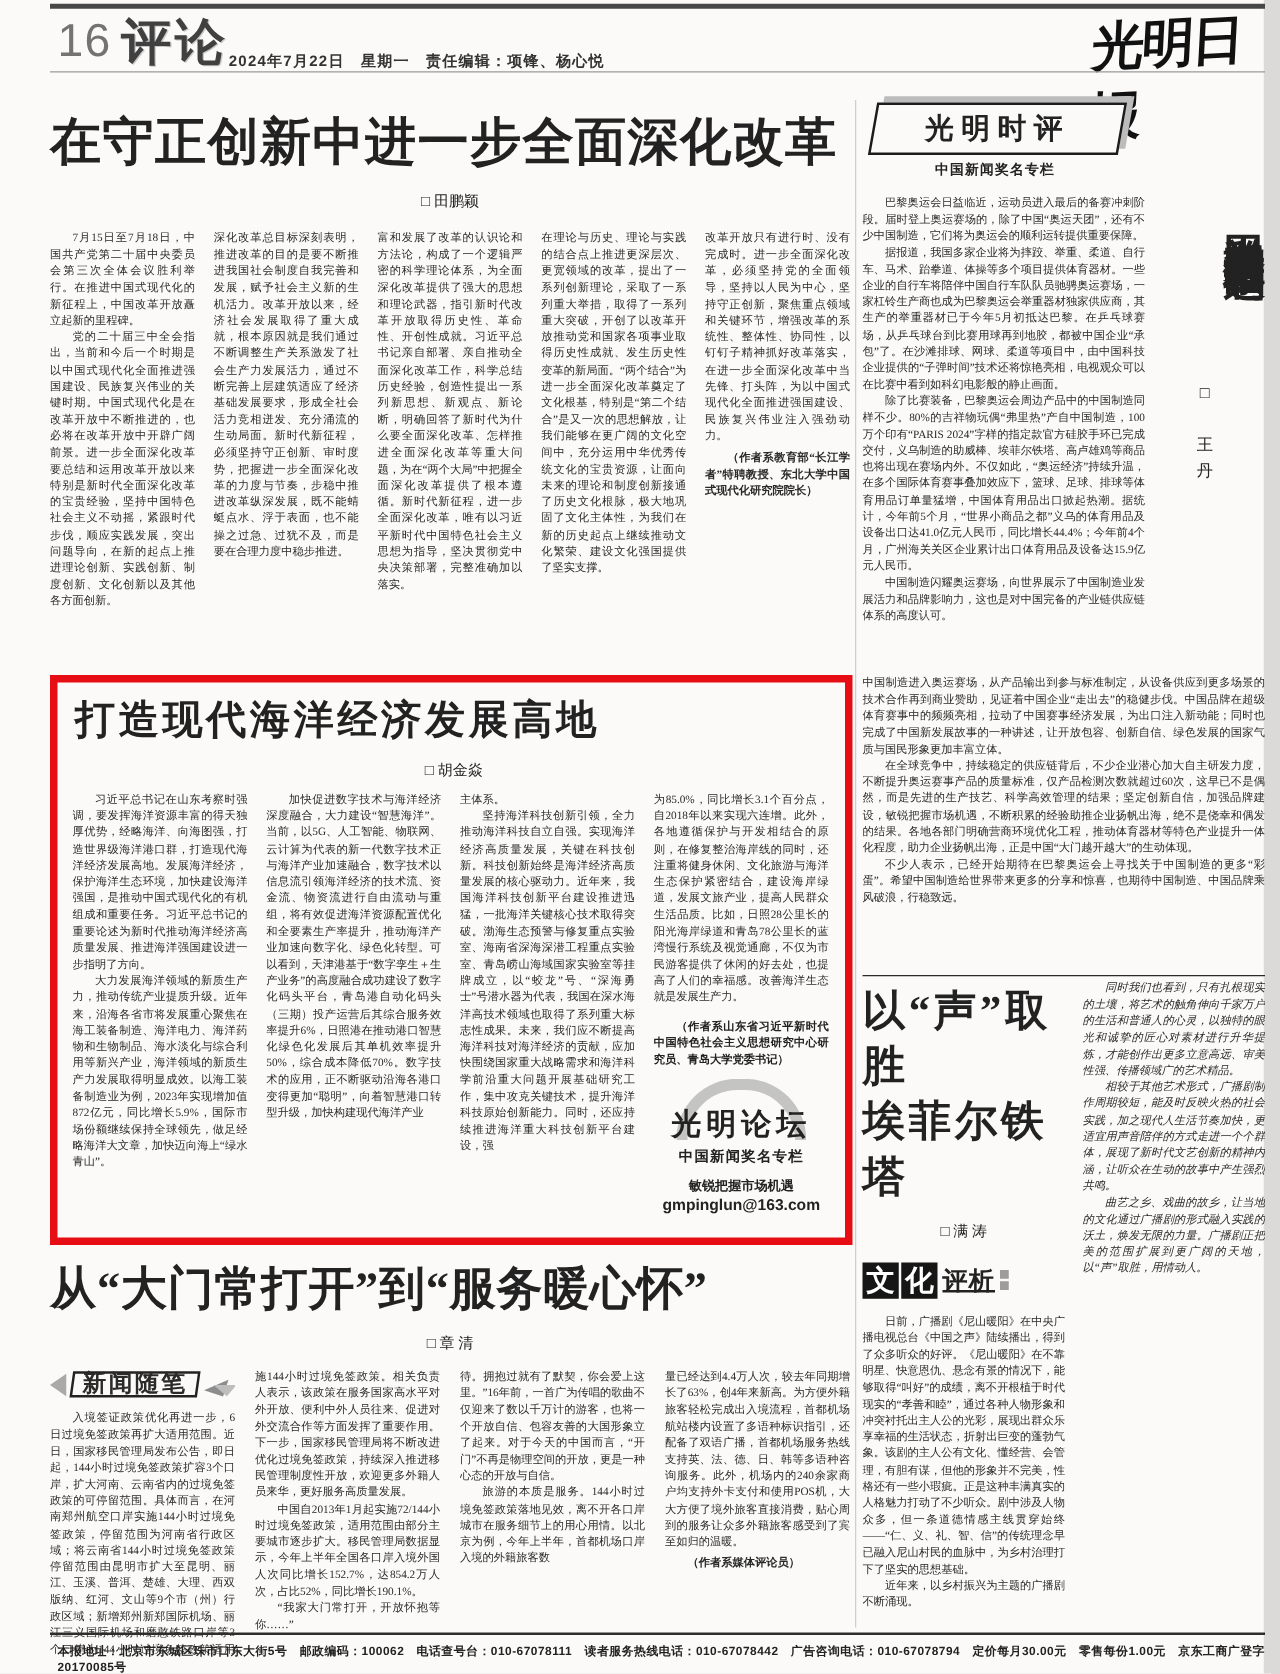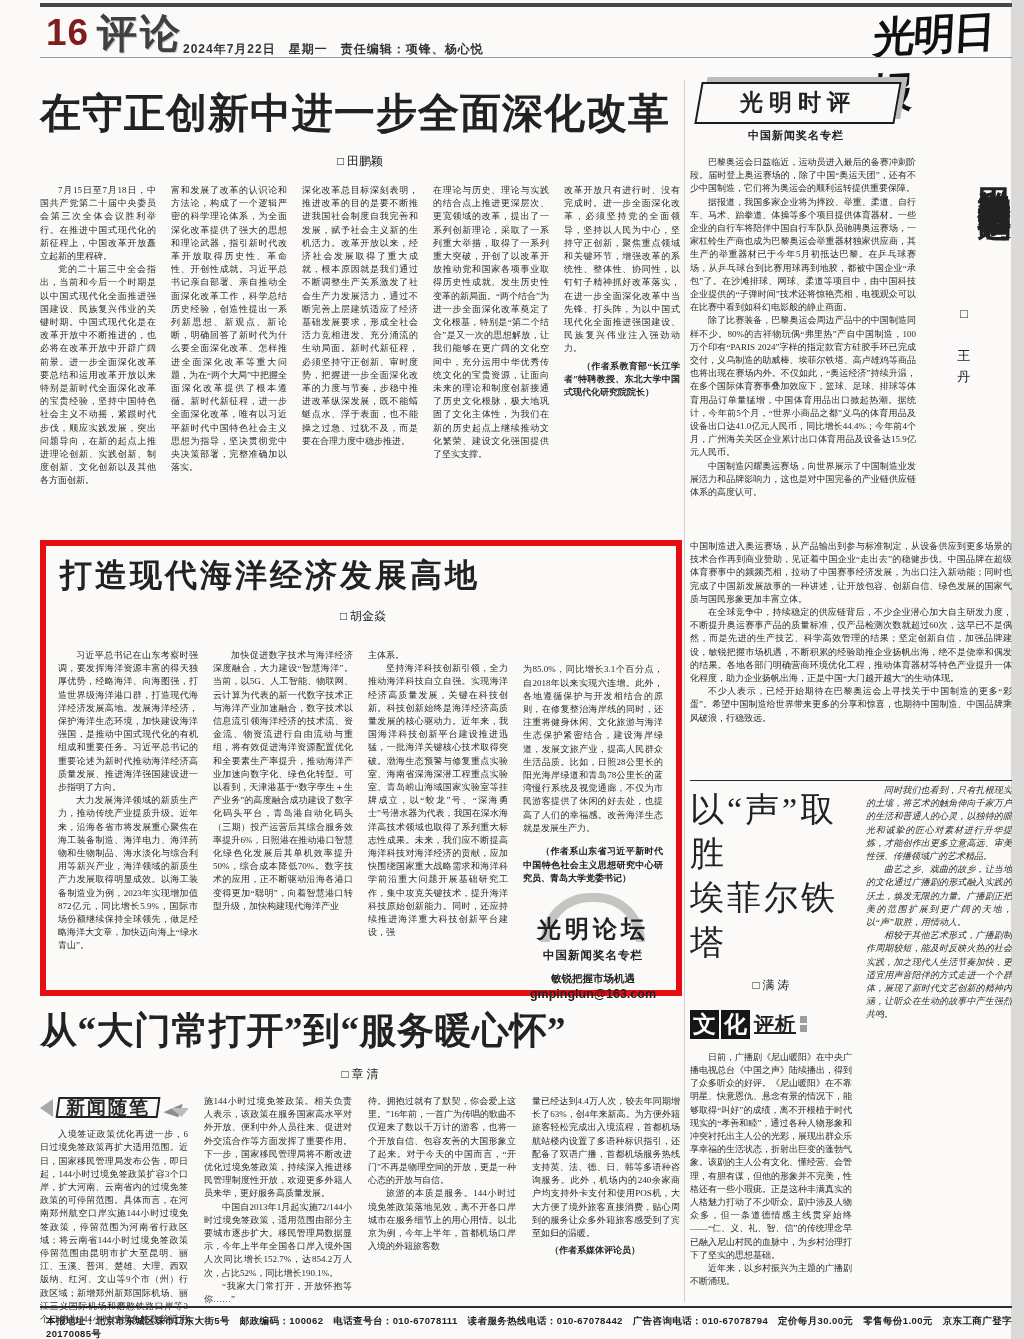--- a/index.html
+++ b/index.html
@@ -2,21 +2,21 @@
 <html><head>
 <meta charset="utf-8">
 <style>
   html,body{margin:0;padding:0;background:#e9e7e4;}
   .page{position:relative;width:1024px;height:1339px;background:#fbfaf8;overflow:hidden;
         font-family:"Liberation Serif","DejaVu Serif",serif;color:#222;}
   .scan-strip{position:absolute;right:0;top:0;width:13px;height:1339px;background:#dbdad8;}
   
   .topbar{position:absolute;left:40px;top:3px;width:972px;height:4px;background:#474747;}
   .page-num{position:absolute;left:46px;top:12px;font-family:"Liberation Sans",sans-serif;
-            font-size:37px;font-weight:bold;color:#7f1d1d;letter-spacing:1px;text-align:center;}
+            font-size:37px;font-weight:normal;color:#737373;letter-spacing:1px;text-align:center;}
   .section-title{position:absolute;left:97px;top:6px;font-size:40px;font-weight:bold;color:#404040;
             letter-spacing:3px;text-shadow:1px 1px 0 #c9c9c9;}
   .dateline{position:absolute;left:183px;top:41px;font-family:"Liberation Sans",sans-serif;
             font-size:12px;font-weight:bold;color:#333;letter-spacing:1px;}
   .masthead{position:absolute;left:872px;top:6px;font-size:42px;font-weight:bold;color:#111;
             transform:rotate(-3deg) skewX(-6deg);letter-spacing:-2px;}
   .header-rule{position:absolute;left:40px;top:57px;width:972px;height:1px;background:#9a9a9a;}
   .v-divider{position:absolute;left:684px;top:80px;width:1px;height:1222px;background:#cfcecb;}
   
   .cols{display:flex;}
@@ -29,21 +29,21 @@
   .reform{position:absolute;left:40px;top:86px;width:640px;}
   .reform h1{margin:0;font-size:41px;font-weight:bold;letter-spacing:1px;white-space:nowrap;}
   .reform .byline{margin-top:12px;}
   .reform .cols{margin-top:14px;gap:15px;height:368px;}
   .reform .coltext{width:116px;flex:none;height:368px;}
   
   .ocean{position:absolute;left:40px;top:540px;width:608px;height:430px;border:6px solid #e60e14;
          background:#fbfaf8;padding:6px 10px 8px 12px;}
   .ocean h2{margin:2px 0 0 2px;font-size:32px;font-weight:bold;letter-spacing:3px;white-space:nowrap;}
   .ocean .byline{margin-top:10px;margin-left:2px;}
-  .ocean .cols{margin-top:24px;gap:15px;height:352px;align-items:flex-end;}
+  .ocean .cols{margin-top:8px;gap:15px;height:352px;}
   .ocean .coltext{width:140px;flex:none;height:352px;}
   .ocean .col4{width:140px;flex:none;display:flex;flex-direction:column;}
   .ocean .col4 .coltext{height:178px;}
   .forum-badge{position:relative;text-align:center;margin-top:12px;}
   .forum-badge .arc{position:absolute;left:50%;top:-4px;transform:translateX(-50%);
         width:86px;height:40px;border:9px solid #c4c4c3;border-bottom:none;border-radius:86px 86px 0 0;}
   .fb-title{position:relative;font-size:24px;font-weight:bold;letter-spacing:4px;margin-top:16px;}
   .fb-sub{font-size:11.5px;font-weight:bold;letter-spacing:1px;margin-top:3px;}
   .fb-note{font-size:10.5px;font-weight:bold;margin-top:9px;font-family:"Liberation Sans",sans-serif;}
   .fb-email{font-size:12.5px;font-weight:bold;font-family:"Liberation Sans",sans-serif;margin-top:1px;}
@@ -57,21 +57,21 @@
   .oly-text{width:226px;flex:none;height:360px;}
   .oly-head{flex:1;display:flex;justify-content:flex-end;}
   .oly-author{writing-mode:vertical-rl;font-size:13px;letter-spacing:8px;margin:150px 4px 0 0;color:#222;}
   .oly-title{writing-mode:vertical-rl;font-size:34px;font-weight:bold;line-height:1.05;
              letter-spacing:2px;margin-top:4px;height:372px;}
   .oly-bottom{margin-top:8px;height:230px;width:322px;}
   .oly-divider{margin-top:10px;border-top:1.5px solid #2a2a2a;width:322px;}
   
   .voice{position:absolute;left:690px;top:784px;width:322px;height:520px;display:flex;gap:14px;}
   .voice-left{width:162px;flex:none;}
-  .voice-left h2{margin:4px 0 0 0;font-size:34px;font-weight:normal;letter-spacing:3px;line-height:1.3;}
+  .voice-left h2{margin:4px 0 0 0;font-size:34px;font-weight:bold;letter-spacing:3px;line-height:1.3;}
   .voice-left .byline{margin-top:12px;}
   .culture-badge{display:flex;align-items:center;margin-top:16px;}
   .cb-block{width:29px;height:29px;background:#161616;color:#fff;font-size:23px;font-weight:bold;
             display:flex;align-items:center;justify-content:center;margin-right:2px;}
   .cb-rest{font-size:20px;font-weight:bold;letter-spacing:1px;margin-left:2px;text-decoration:underline;}
   .cb-deco{display:flex;flex-direction:column;gap:2px;margin-left:4px;}
   .cb-deco span{width:7px;height:7px;background:#9d9d9d;display:block;}
   .voice-left .coltext{margin-top:12px;height:300px;}
   .voice-right{flex:1;height:518px;font-style:italic;}
   
@@ -110,24 +110,24 @@
 
   <section class="reform">
     <h1>在守正创新中进一步全面深化改革</h1>
     <div class="byline">□ 田鹏颖</div>
     <div class="cols">
       <div class="coltext">
           <p>7月15日至7月18日，中国共产党第二十届中央委员会第三次全体会议胜利举行。在推进中国式现代化的新征程上，中国改革开放矗立起新的里程碑。</p>
           <p>党的二十届三中全会指出，当前和今后一个时期是以中国式现代化全面推进强国建设、民族复兴伟业的关键时期。中国式现代化是在改革开放中不断推进的，也必将在改革开放中开辟广阔前景。进一步全面深化改革要总结和运用改革开放以来特别是新时代全面深化改革的宝贵经验，坚持中国特色社会主义不动摇，紧跟时代步伐，顺应实践发展，突出问题导向，在新的起点上推进理论创新、实践创新、制度创新、文化创新以及其他各方面创新。</p>
         </div>
       <div class="coltext">
+          <p class="ni">深化改革总目标深刻表明，推进改革的目的是要不断推进我国社会制度自我完善和发展，赋予社会主义新的生机活力。改革开放以来，经济社会发展取得了重大成就，根本原因就是我们通过不断调整生产关系激发了社会生产力发展活力，通过不断完善上层建筑适应了经济基础发展要求，形成全社会活力竞相迸发、充分涌流的生动局面。新时代新征程，必须坚持守正创新、审时度势，把握进一步全面深化改革的力度与节奏，步稳中推进改革纵深发展，既不能蜻蜓点水、浮于表面，也不能操之过急、过犹不及，而是要在合理力度中稳步推进。</p>
+        </div>
+      <div class="coltext">
           <p class="ni">富和发展了改革的认识论和方法论，构成了一个逻辑严密的科学理论体系，为全面深化改革提供了强大的思想和理论武器，指引新时代改革开放取得历史性、革命性、开创性成就。习近平总书记亲自部署、亲自推动全面深化改革工作，科学总结历史经验，创造性提出一系列新思想、新观点、新论断，明确回答了新时代为什么要全面深化改革、怎样推进全面深化改革等重大问题，为在“两个大局”中把握全面深化改革提供了根本遵循。新时代新征程，进一步全面深化改革，唯有以习近平新时代中国特色社会主义思想为指导，坚决贯彻党中央决策部署，完整准确加以落实。</p>
-        </div>
-      <div class="coltext">
-          <p class="ni">深化改革总目标深刻表明，推进改革的目的是要不断推进我国社会制度自我完善和发展，赋予社会主义新的生机活力。改革开放以来，经济社会发展取得了重大成就，根本原因就是我们通过不断调整生产关系激发了社会生产力发展活力，通过不断完善上层建筑适应了经济基础发展要求，形成全社会活力竞相迸发、充分涌流的生动局面。新时代新征程，必须坚持守正创新、审时度势，把握进一步全面深化改革的力度与节奏，步稳中推进改革纵深发展，既不能蜻蜓点水、浮于表面，也不能操之过急、过犹不及，而是要在合理力度中稳步推进。</p>
         </div>
       <div class="coltext">
           <p class="ni">在理论与历史、理论与实践的结合点上推进更深层次、更宽领域的改革，提出了一系列创新理论，采取了一系列重大举措，取得了一系列重大突破，开创了以改革开放推动党和国家各项事业取得历史性成就、发生历史性变革的新局面。“两个结合”为进一步全面深化改革奠定了文化根基，特别是“第二个结合”是又一次的思想解放，让我们能够在更广阔的文化空间中，充分运用中华优秀传统文化的宝贵资源，让面向未来的理论和制度创新接通了历史文化根脉，极大地巩固了文化主体性，为我们在新的历史起点上继续推动文化繁荣、建设文化强国提供了坚实支撑。</p>
         </div>
       <div class="coltext">
         <div>
             <p class="ni">改革开放只有进行时、没有完成时。进一步全面深化改革，必须坚持党的全面领导，坚持以人民为中心，坚持守正创新，聚焦重点领域和关键环节，增强改革的系统性、整体性、协同性，以钉钉子精神抓好改革落实，在进一步全面深化改革中当先锋、打头阵，为以中国式现代化全面推进强国建设、民族复兴伟业注入强劲动力。</p>
           </div>
         <div class="attr">（作者系教育部“长江学者”特聘教授、东北大学中国式现代化研究院院长）</div>
       </div>
@@ -203,22 +203,22 @@
             <span></span>
           </div>
       </div>
       <div class="coltext">
           <p>日前，广播剧《尼山暖阳》在中央广播电视总台《中国之声》陆续播出，得到了众多听众的好评。《尼山暖阳》在不靠明星、快意恩仇、悬念有景的情况下，能够取得“叫好”的成绩，离不开根植于时代现实的“孝善和睦”，通过各种人物形象和冲突衬托出主人公的光彩，展现出群众乐享幸福的生活状态，折射出巨变的蓬勃气象。该剧的主人公有文化、懂经营、会管理，有胆有谋，但他的形象并不完美，性格还有一些小瑕疵。正是这种丰满真实的人格魅力打动了不少听众。剧中涉及人物众多，但一条道德情感主线贯穿始终——“仁、义、礼、智、信”的传统理念早已融入尼山村民的血脉中，为乡村治理打下了坚实的思想基础。</p>
           <p>近年来，以乡村振兴为主题的广播剧不断涌现。</p>
         </div>
     </div>
     <div class="voice-right coltext">
         <p>同时我们也看到，只有扎根现实的土壤，将艺术的触角伸向千家万户的生活和普通人的心灵，以独特的眼光和诚挚的匠心对素材进行升华提炼，才能创作出更多立意高远、审美性强、传播领域广的艺术精品。</p>
+        <p>相较于其他艺术形式，广播剧制作周期较短，能及时反映火热的社会实践，加之现代人生活节奏加快，更适宜用声音陪伴的方式走进一个个群体，展现了新时代文艺创新的精神内涵，让听众在生动的故事中产生强烈共鸣。</p>
         <p>曲艺之乡、戏曲的故乡，让当地的文化通过广播剧的形式融入实践的沃土，焕发无限的力量。广播剧正把美的范围扩展到更广阔的天地，以“声”取胜，用情动人。</p>
-        <p>相较于其他艺术形式，广播剧制作周期较短，能及时反映火热的社会实践，加之现代人生活节奏加快，更适宜用声音陪伴的方式走进一个个群体，展现了新时代文艺创新的精神内涵，让听众在生动的故事中产生强烈共鸣。</p>
       </div>
   </aside>
 
   <section class="visa">
     <h2>从“大门常打开”到“服务暖心怀”</h2>
     <div class="byline">□ 章 清</div>
     <div class="cols">
       <div class="coltext">
         <div class="news-badge">
           <div class="nb-tri"></div>

